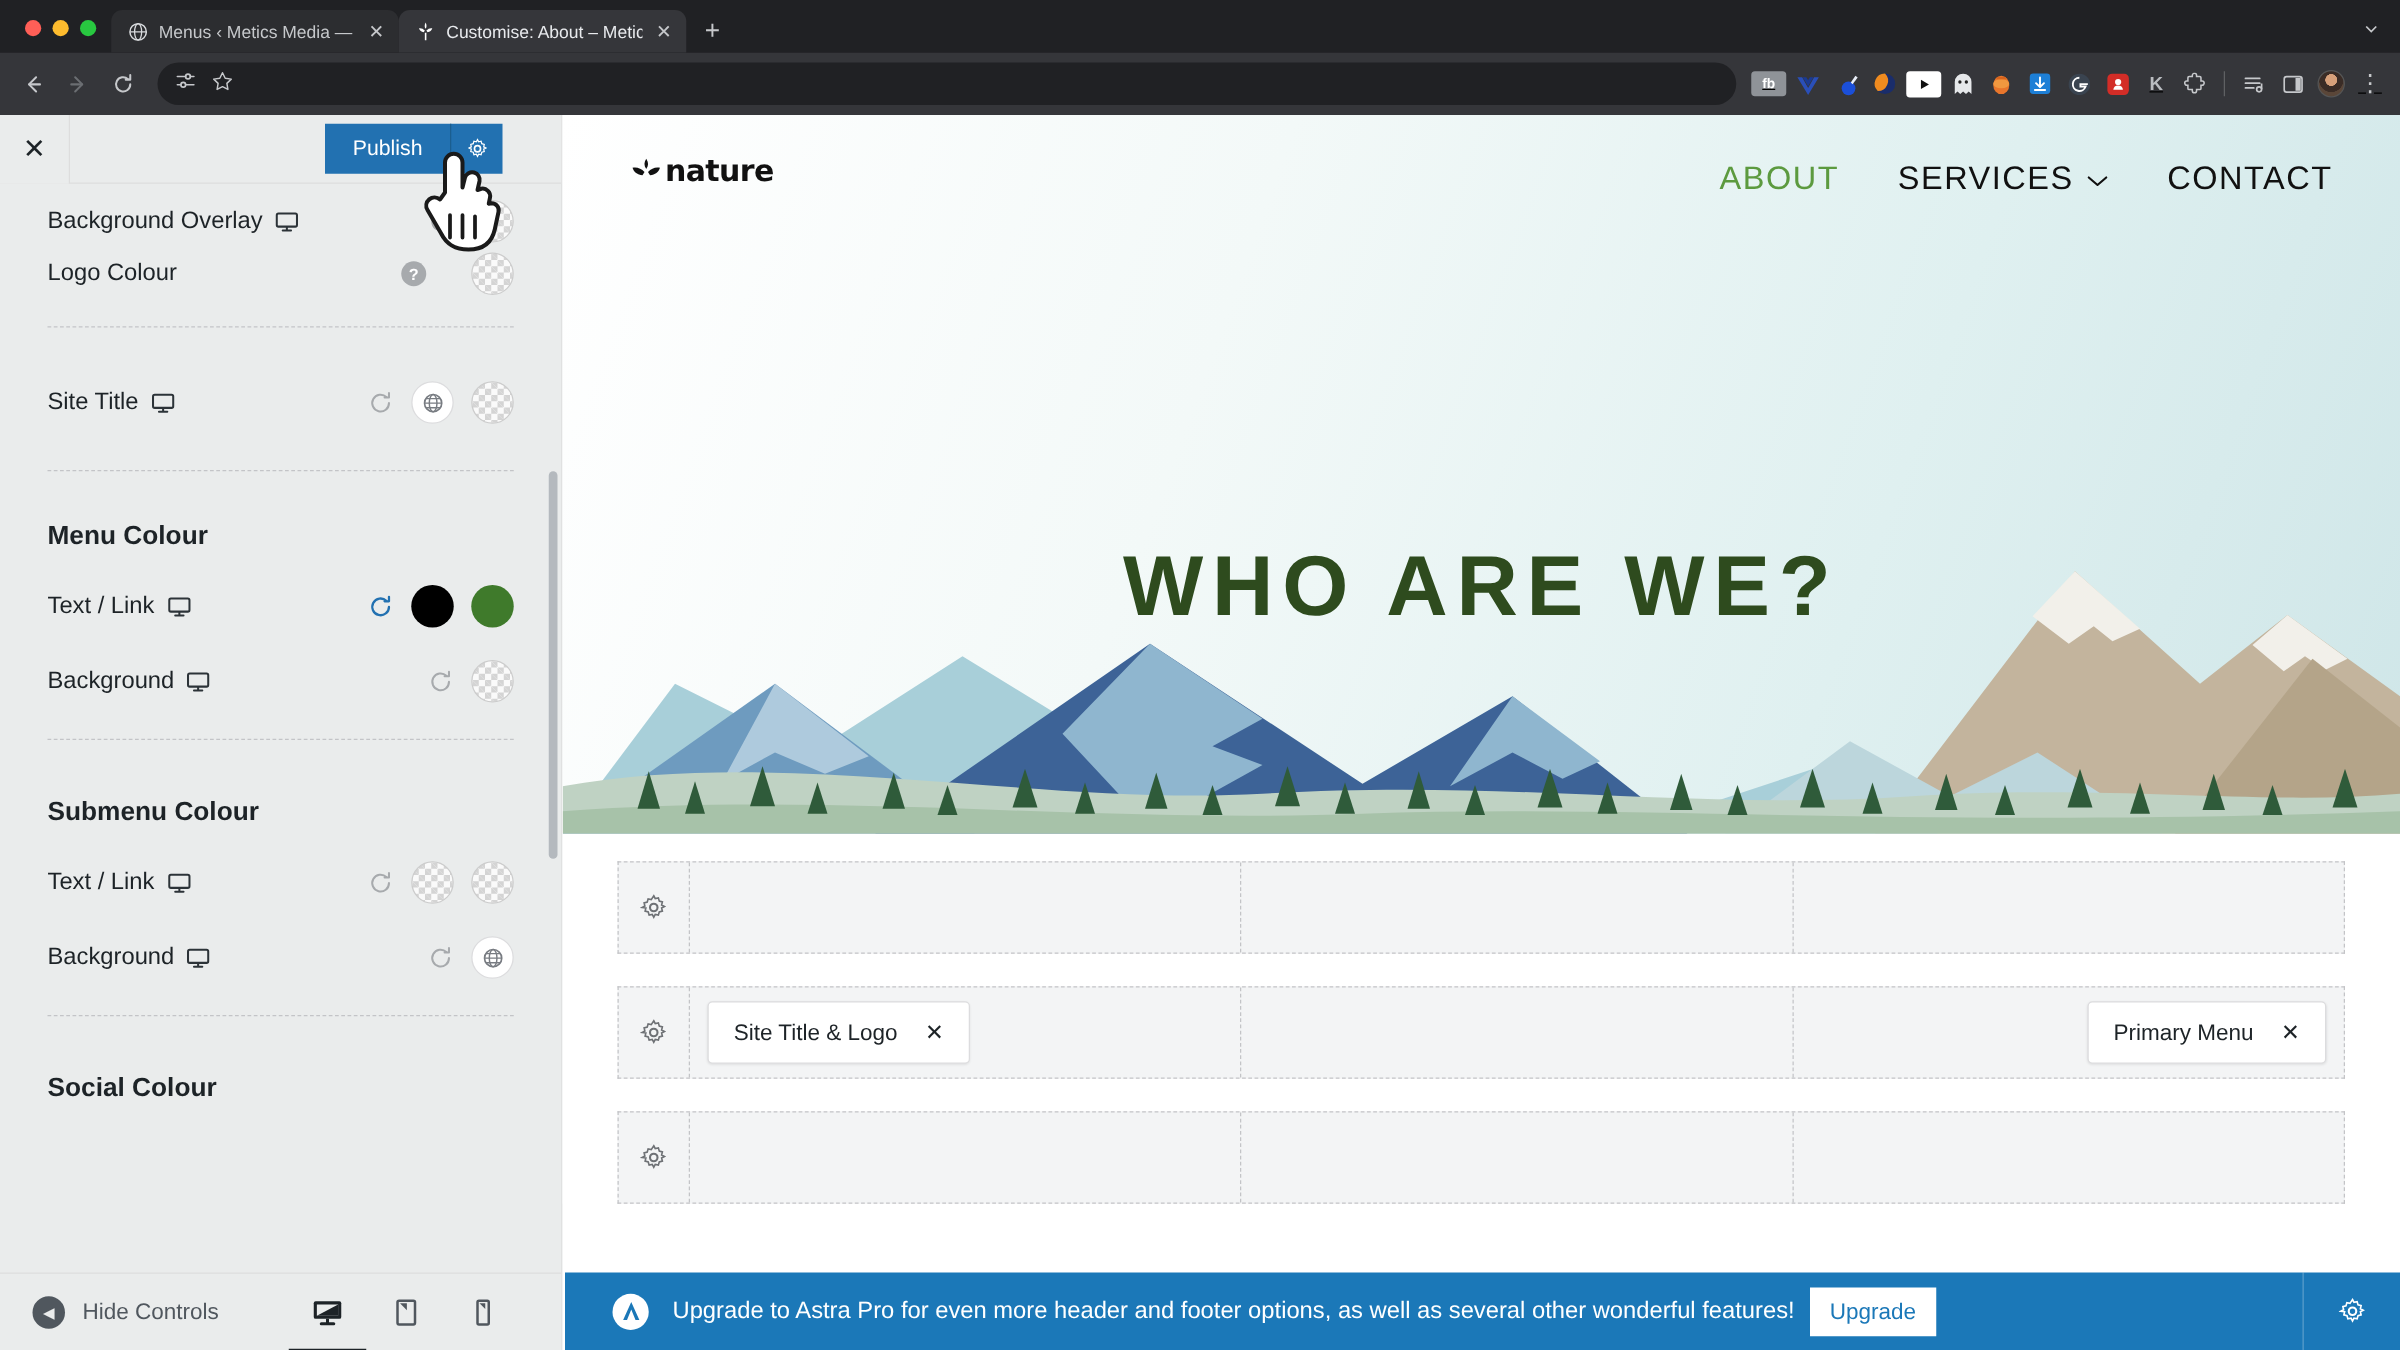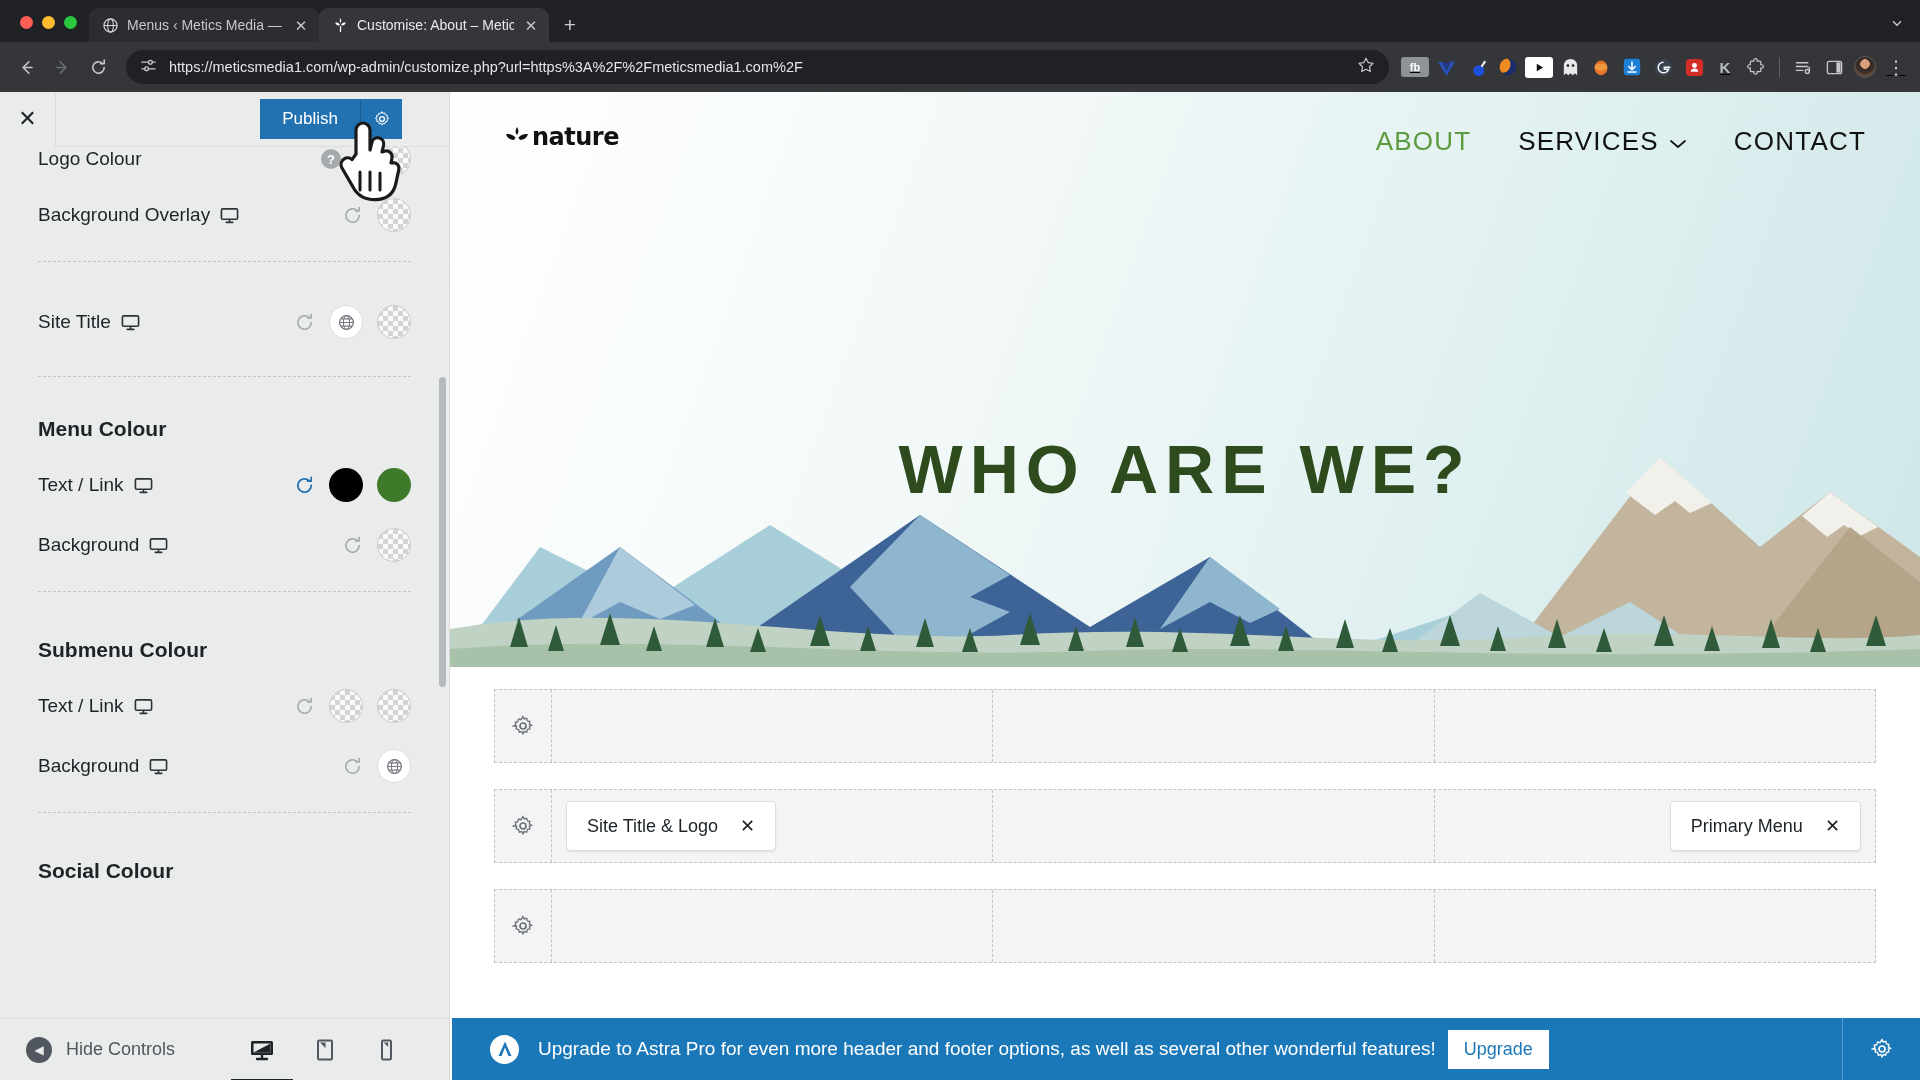--- a/index.html
+++ b/index.html
@@ -341,21 +341,20 @@
     </div>
 
     <div class="omnibox">
       <span>
         <svg width="17" height="17" viewBox="0 0 18 18">
             <path d="M2 5.5h7M13 5.5h3M2 12.5h3M9 12.5h7" stroke="#c6c8cb" stroke-width="1.4" stroke-linecap="round"></path>
             <circle cx="11" cy="5.5" r="2" fill="none" stroke="#c6c8cb" stroke-width="1.4"></circle>
             <circle cx="7" cy="12.5" r="2" fill="none" stroke="#c6c8cb" stroke-width="1.4"></circle>
           </svg>
       </span>
-      <span class="omnibox-url">https://meticsmedia1.com/wp-admin/customize.php?url=https%3A%2F%2Fmeticsmedia1.com%2F</span>
       <span class="omnibox-star">
         <svg width="18" height="18" viewBox="0 0 20 20">
             <path d="M10 2.4l2.4 4.9 5.4.8-3.9 3.8.9 5.4-4.8-2.5-4.8 2.5.9-5.4L2.2 8.1l5.4-.8z" fill="none" stroke="#c6c8cb" stroke-width="1.3" stroke-linejoin="round"></path>
           </svg>
       </span>
     </div>
 
     <div class="ext-row">
       <div class="ext" style="background:#8f9398;color:#fff;font-weight:bold;border-radius:3px;width:20px;height:20px;">
         <span>fb</span>
@@ -459,48 +458,48 @@
             <svg width="18" height="18" viewBox="0 0 20 20">
                 <circle cx="10" cy="10" r="2.7" fill="none" stroke="#fff" stroke-width="1.5"></circle>
                 <path d="M10 1.8l1 2 2.2-.5 .6 2.2 2.2.6-.5 2.2 2 1-2 1 .5 2.2-2.2.6-.6 2.2-2.2-.5-1 2-1-2-2.2.5-.6-2.2-2.2-.6.5-2.2-2-1 2-1-.5-2.2 2.2-.6.6-2.2 2.2.5z" fill="none" stroke="#fff" stroke-width="1.1"></path>
               </svg>
           </div>
         </div>
       </div>
 
       <div class="sb-body">
 
-        <div class="ctl-row" style="min-height:52px;margin-top:-14px;">
-          <div class="ctl-label">
-            <span>Logo Colour</span>
-          </div>
-          <div class="ctl-actions">
-            <span class="help-icon">?</span>
-            <span class="swatch"></span>
-          </div>
-        </div>
-
         <div class="ctl-row">
           <div class="ctl-label">
             <span>Background Overlay</span>
             <span class="resp-icon">
               <svg width="19" height="19" viewBox="0 0 20 20">
                   <rect x="1.5" y="3" width="17" height="11" rx="1.4" fill="none" stroke="currentColor" stroke-width="1.7"></rect>
                   <path d="M6.5 17.2h7" stroke="currentColor" stroke-width="1.7" stroke-linecap="round"></path>
                   <path d="M10 14v3.2" stroke="currentColor" stroke-width="1.7"></path>
                 </svg>
             </span>
           </div>
           <div class="ctl-actions">
             <span class="reset-icon">
               <svg width="21" height="21" viewBox="0 0 22 22">
                   <path d="M18 11a7 7 0 1 1-2.2-5.1" fill="none" stroke="currentColor" stroke-width="1.7" stroke-linecap="round"></path>
                   <path d="M18 2.6V6.3h-3.7" fill="none" stroke="currentColor" stroke-width="1.7" stroke-linecap="round" stroke-linejoin="round"></path>
                 </svg>
             </span>
+            <span class="swatch"></span>
+          </div>
+        </div>
+
+        <div class="ctl-row" style="min-height:52px;margin-top:-14px;">
+          <div class="ctl-label">
+            <span>Logo Colour</span>
+          </div>
+          <div class="ctl-actions">
+            <span class="help-icon">?</span>
             <span class="swatch"></span>
           </div>
         </div>
 
         <div class="sb-sep" style="margin:16px 0;"></div>
 
         <div class="ctl-row" style="min-height:88px;">
           <div class="ctl-label">
             <span>Site Title</span>
             <span class="resp-icon">

